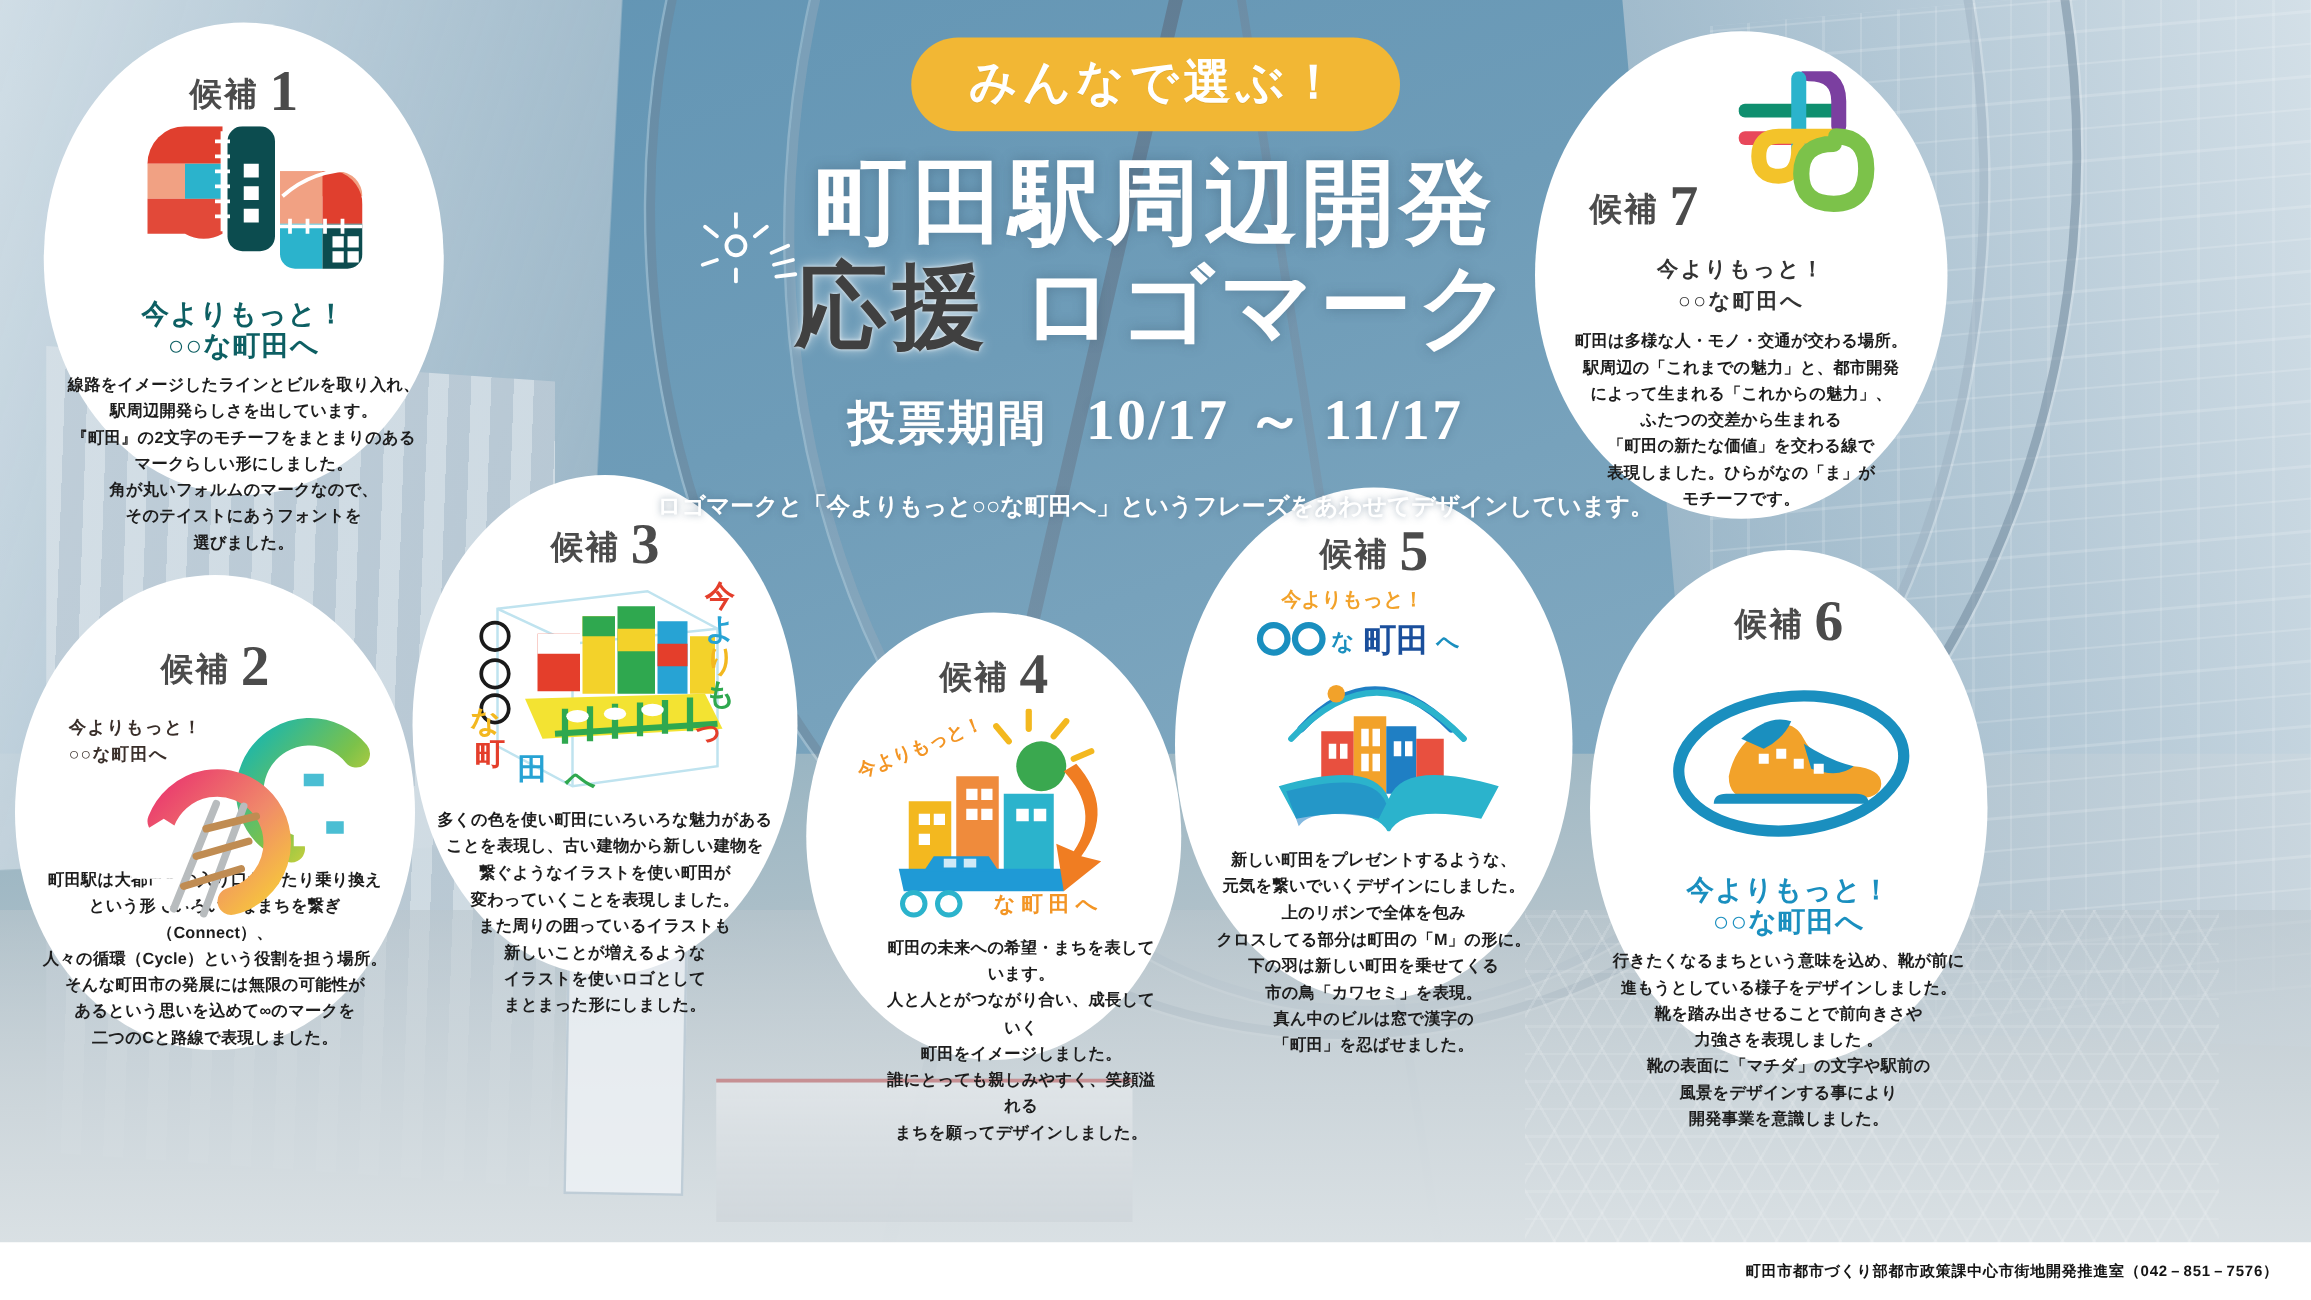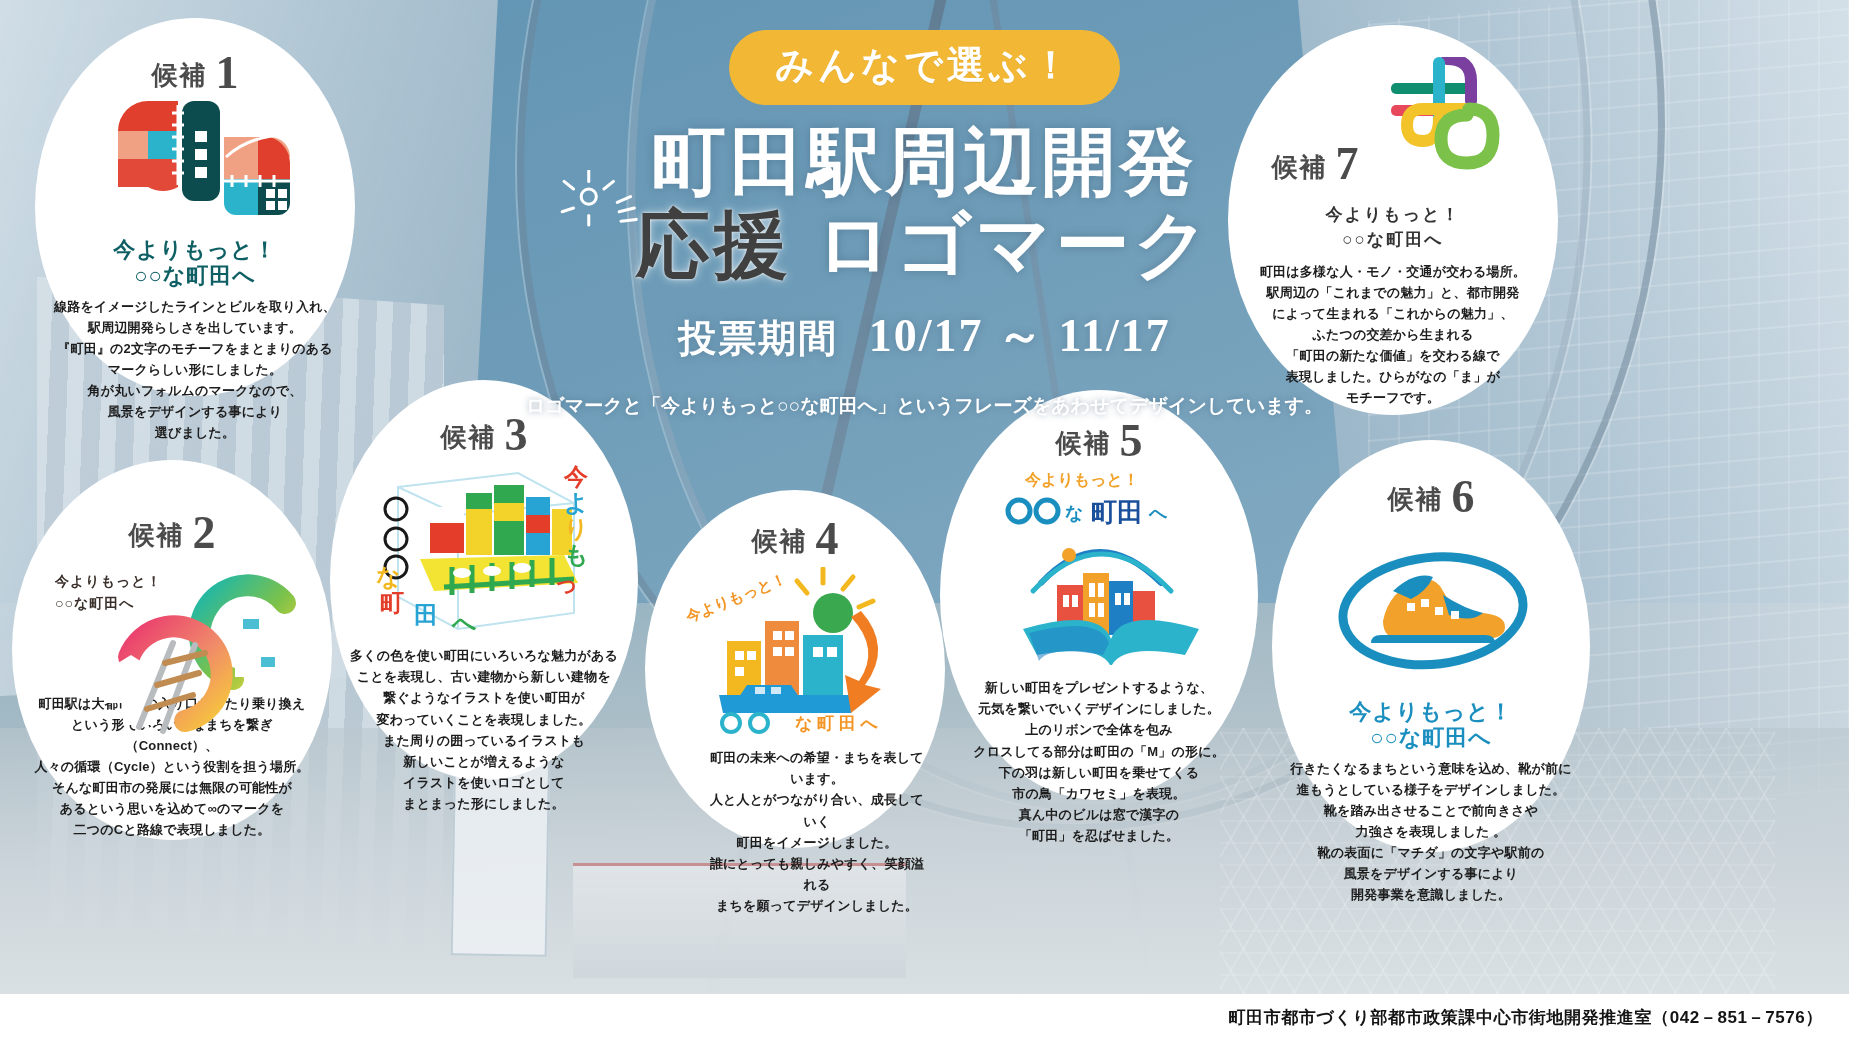--- a/index.html
+++ b/index.html
@@ -200,21 +200,21 @@
 
   .logo-box { margin: 8px 0 6px; }
 
   
   .footer {
     position:absolute; left:0; bottom:0; width:100%;
     background:#ffffff; height: 46px;
     display:flex; align-items:center; justify-content:flex-end;
     padding-right: 26px; z-index: 8;
   }
-  .footer span { font-size: 17px; color:#141414; letter-spacing: .6px; font-weight:600; }
+  .footer span { font-size: 12px; color:#141414; letter-spacing: .6px; font-weight:600; }
 
   .white-base {
     position:absolute; left:0; bottom:0; width:100%; height: 46px;
     background:#fff; z-index: 7;
   }
 </style>
 </head>
 <body>
 
 <div id="poster">
@@ -310,21 +310,21 @@
     </div>
     <div class="tagline">
       <div class="tag-a">今よりもっと！</div>
       <div class="tag-b">○○な町田へ</div>
     </div>
     <div class="desc" style="white-space:pre-line; margin-top:8px;">線路をイメージしたラインとビルを取り入れ、
 駅周辺開発らしさを出しています。
 『町田』の2文字のモチーフをまとまりのある
 マークらしい形にしました。
 角が丸いフォルムのマークなので、
-風景をデザインする事により
+そのテイストにあうフォントを
 選びました。</div>
   </div>
 
   <div class="bubble" id="b2">
     <div class="cand-head">
       <span class="cand-label">候補</span>
       <span class="cand-num">2</span>
     </div>
     <div class="logo-box" style="position:relative;width:250px;height:178px;">
       <div style="position:absolute;left:8px;top:12px;text-align:left;">

